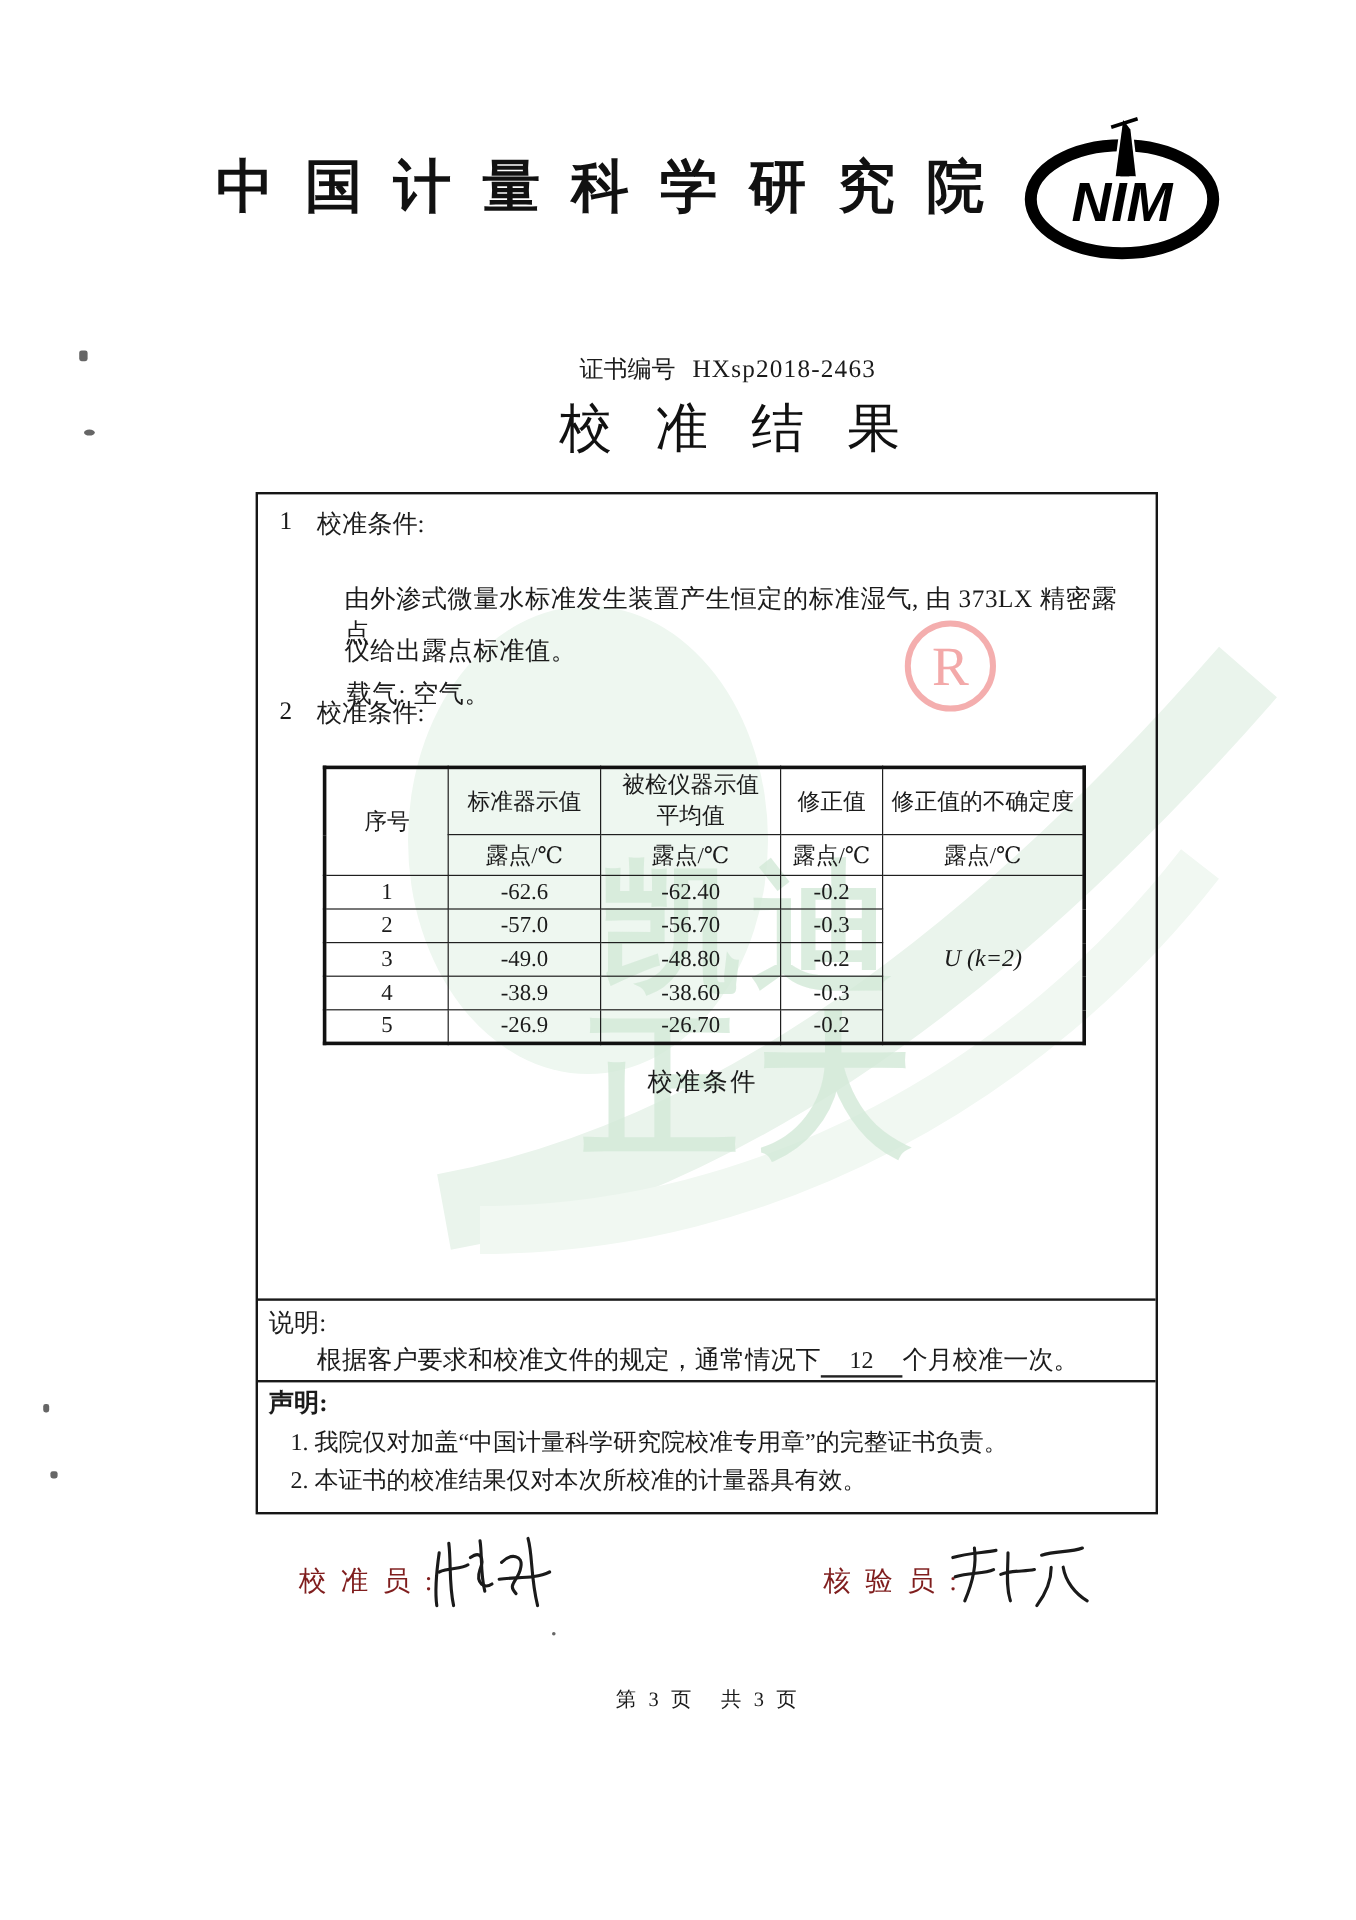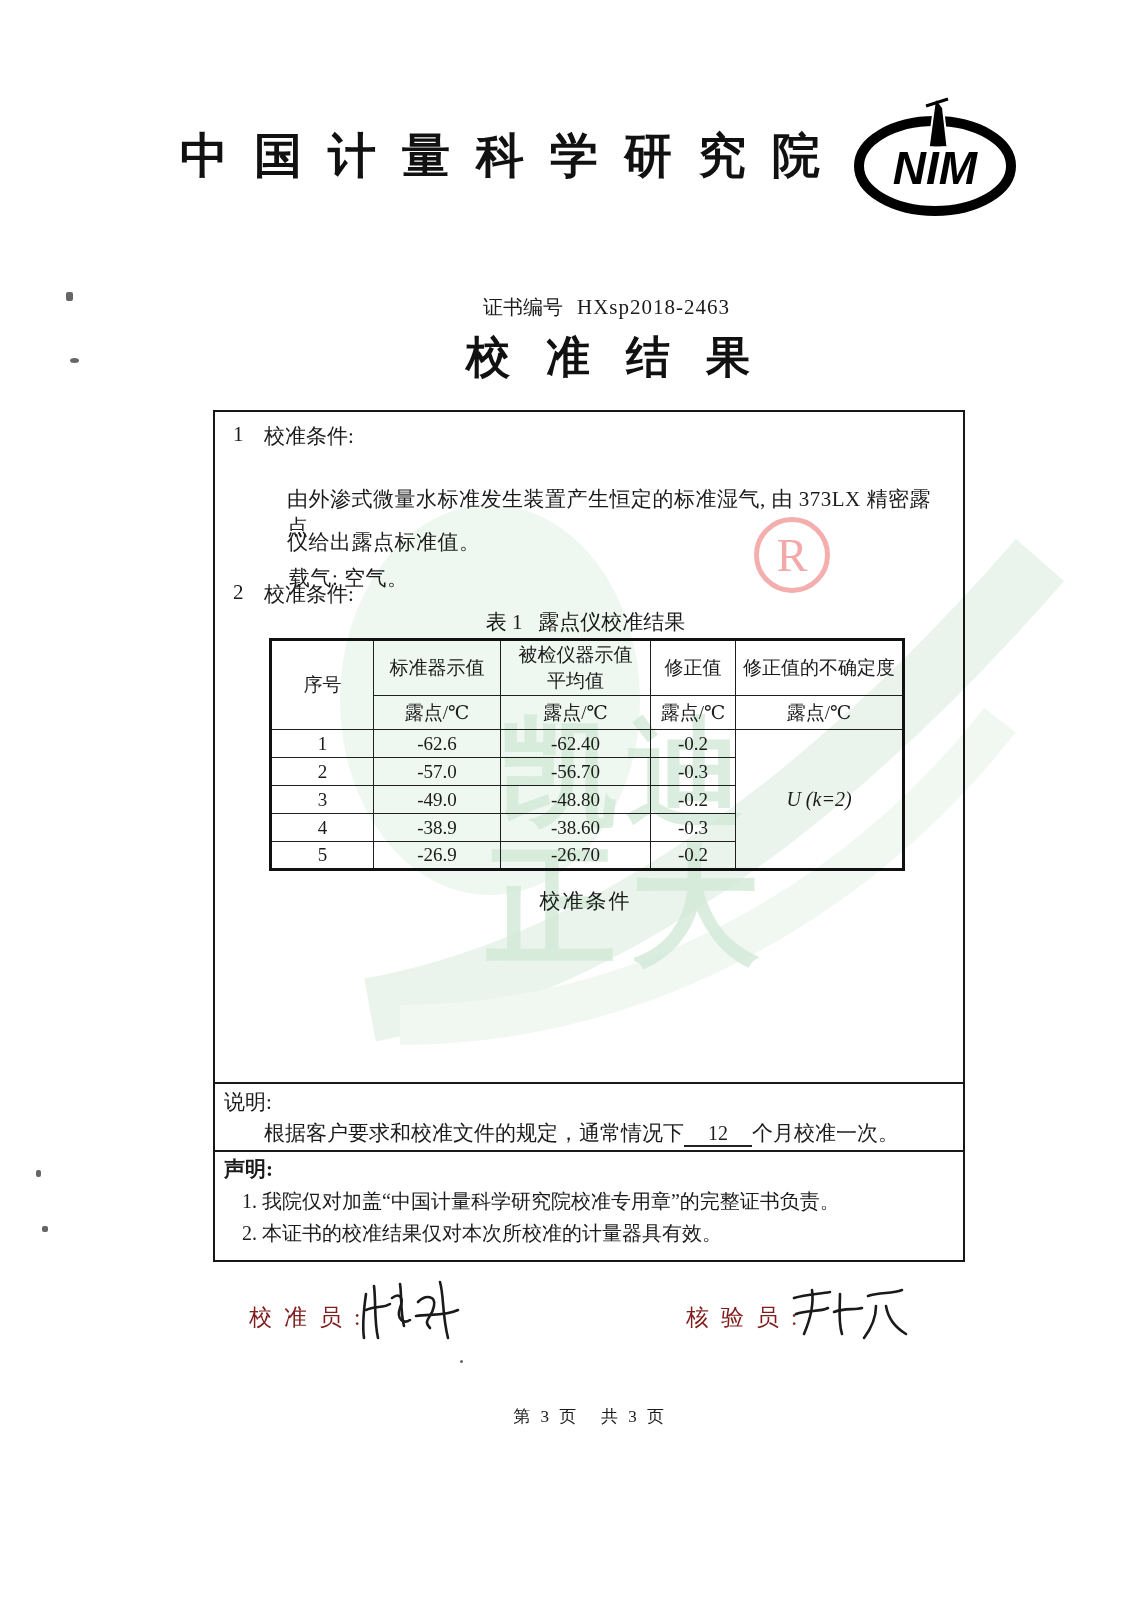--- a/index.html
+++ b/index.html
@@ -7,21 +7,21 @@
   .page { position:relative; width:1130px; height:1600px; background:#ffffff; overflow:hidden; margin:0 auto; color:#1b1b1b; }
   .abs { position:absolute; }
   .pre { white-space:pre; }
 
   
   .institute { left:180px; top:124px; font-size:48px; font-weight:bold; letter-spacing:26px; color:#111; }
   .logo-box { left:850px; top:96px; width:170px; height:122px; }
 
   .cert-row { left:483px; top:266px; font-size:20px; display:flex; align-items:baseline; }
   .cert-num { margin-left:14px; font-size:21px; letter-spacing:1px; }
-  .doc-title { left:466px; top:328px; font-size:44px; font-weight:bold; letter-spacing:36px; color:#111;text-align:center; }
+  .doc-title { left:466px; top:328px; font-size:44px; font-weight:normal; letter-spacing:36px; color:#111;text-align:center; }
 
   
   .wm { z-index:0; pointer-events:none; }
   .wm-chars { font-weight:bold; color:rgba(210,232,215,0.8); line-height:1; }
   .wm-reg { left:754px; top:517px; width:76px; height:76px; border:5px solid rgba(242,160,160,0.85);
             border-radius:50%; display:flex; align-items:center; justify-content:center;
             font-size:46px; color:rgba(242,160,160,0.9); font-family:"Liberation Serif",serif; }
 
   
   .main-box { left:213px; top:410px; width:752px; height:852px; border:2px solid #161616; z-index:2; }
@@ -87,21 +87,20 @@
 
     <div class="abs sec-num" style="left:18px; top:10px;">1</div>
     <div class="abs" style="left:49px; top:10px;">校准条件:</div>
     <div class="abs body-line" style="left:72px; top:52px; width:665px;">由外渗式微量水标准发生装置产生恒定的标准湿气, 由 373LX 精密露点</div>
     <div class="abs body-line" style="left:72px; top:95px;">仪给出露点标准值。</div>
     <div class="abs body-line" style="left:74px; top:131px;">载气: 空气。</div>
 
     <div class="abs sec-num" style="left:18px; top:168px;">2</div>
     <div class="abs" style="left:49px; top:168px;">校准条件:</div>
 
-    <div class="abs tbl-caption pre">表 1   露点仪校准结果</div>
 
     <table class="cal-table">
       <colgroup>
         <col style="width:103px">
           <col style="width:127px">
           <col style="width:150px">
           <col style="width:85px">
           <col style="width:168px">
       </colgroup>
       <tbody>

